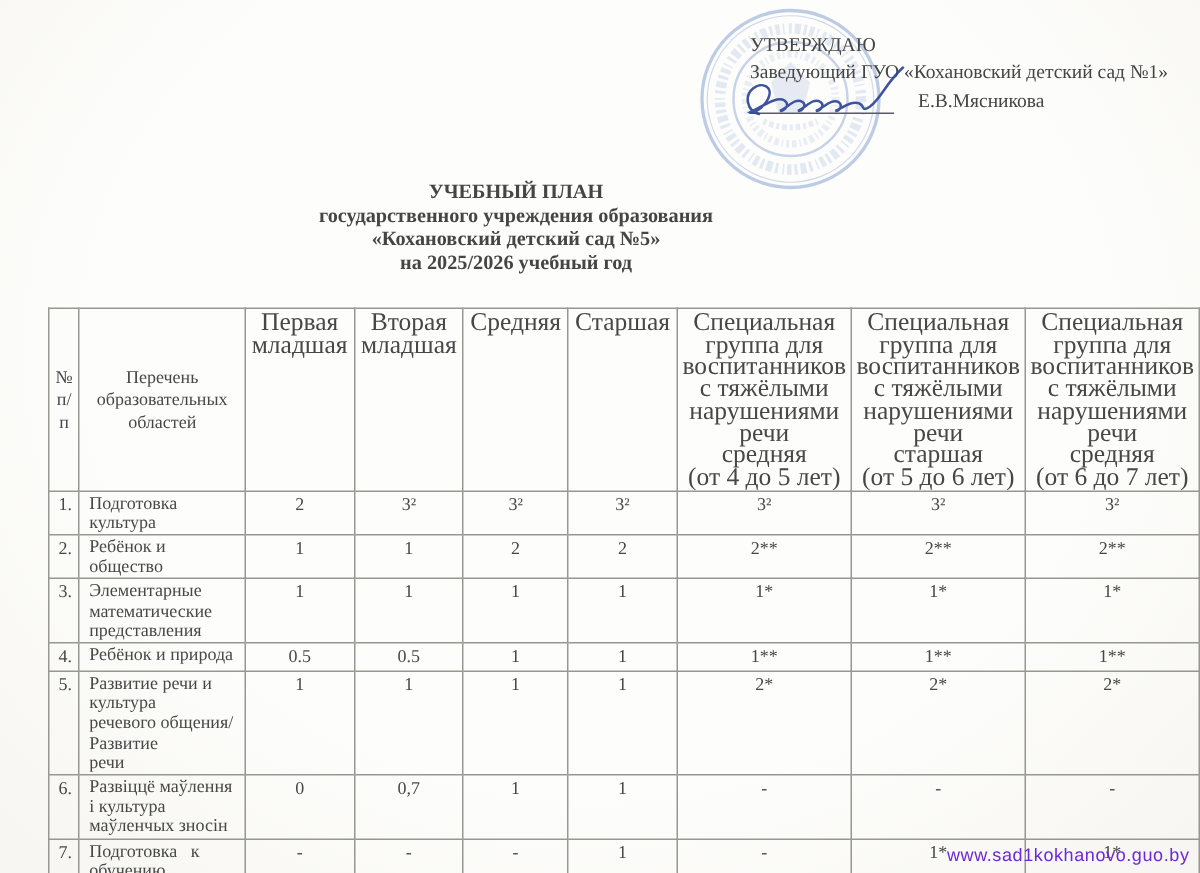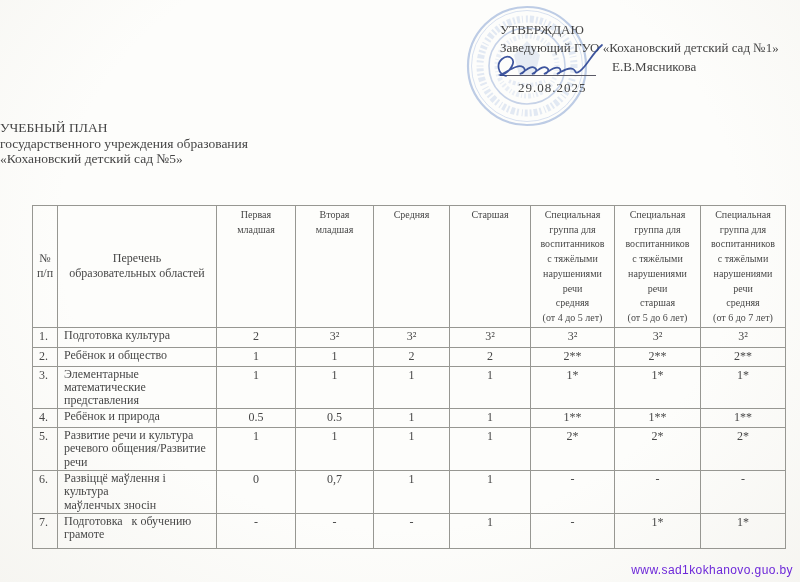--- a/index.html
+++ b/index.html
@@ -14,29 +14,29 @@
     pointer-events:none;z-index:0;}
   
   .stamp{position:absolute;left:464px;top:3px;width:126px;height:126px;z-index:1;opacity:.8;}
   .approval{position:absolute;left:472px;top:21px;font-size:13px;line-height:18px;z-index:2;white-space:nowrap;padding-left:28px;}
   .sig-row{position:relative;height:21px;margin-top:1px;}
   .sig-line{display:inline-block;width:96px;height:15px;border-bottom:1.2px solid #5a5a66;vertical-align:bottom;}
   .sig-name{margin-left:16px;}
   .sig-svg{position:absolute;left:-8px;top:-16px;z-index:3;}
   .approval-date{margin-left:18px;letter-spacing:1px;}
   
-  .title-block{position:absolute;left:0;top:120px;width:688px;
-    font-size:13.5px;line-height:15.6px;z-index:2;}
+  .title-block{position:absolute;left:0;top:120px;width:688px;text-align:center;
+    font-size:13.5px;line-height:15.6px;z-index:2;font-weight:bold;}
   
   table{position:absolute;left:32px;top:205px;border-collapse:collapse;table-layout:fixed;
     font-size:12px;z-index:2;color:#474747;}
   td,th{border:1px solid #979792;font-weight:normal;vertical-align:top;padding:1px 3px;overflow:hidden;}
   thead tr{height:120px;}
   th.numcol,th.namecol{vertical-align:middle;text-align:center;white-space:pre-line;line-height:15px;}
-  th.group{text-align:center;white-space:pre-line;font-size:10px;line-height:14.7px;padding-top:2px;margin-top:27px;}
+  th.group{text-align:center;white-space:pre-line;font-size:17px;line-height:14.7px;padding-top:2px;margin-top:27px;}
   td.num{text-align:left;padding-left:6px;}
   td.name{white-space:pre-wrap;line-height:13.2px;padding-left:6px;}
   td.val{text-align:center;}
   tbody tr:nth-child(1){height:20px;}
   tbody tr:nth-child(2){height:19px;}
   tbody tr:nth-child(3){height:37px;}
   tbody tr:nth-child(4){height:19px;}
   tbody tr:nth-child(5){height:43px;}
   tbody tr:nth-child(6){height:30px;}
   tbody tr:nth-child(7){height:35px;}
@@ -66,27 +66,27 @@
     <svg class="sig-svg" width="120" height="44" viewBox="0 0 120 44">
       <path d="M14,34 C6,32 4,22 10,17 C16,12 24,16 20,24 C17,30 10,34 8,33
                C18,28 26,22 31,25 C35,28 31,32 28,32
                C34,29 38,23 43,26 C46,28 43,32 40,32
                C46,29 50,23 55,26 C58,28 55,32 52,32
                C58,29 62,24 67,26 C70,28 68,32 65,32
                C71,29 76,25 81,27 C85,29 82,33 88,29 C96,23 98,14 110,3" fill="none" stroke="#2e4796" stroke-width="1.7" stroke-linecap="round" opacity="0.92"></path>
     </svg>
     <span class="sig-line"></span><span class="sig-name">Е.В.Мясникова</span>
   </div>
-  <div class="approval-date">29.08.2025</div>
 </div>
 
 <div class="title-block">
   <div>УЧЕБНЫЙ ПЛАН</div>
   <div>государственного учреждения  образования</div>
   <div>«Кохановский детский сад №5»</div>
+  <div>на 2025/2026 учебный год</div>
 </div>
 
 <table>
   <colgroup>
     <col style="width:25px">
       <col style="width:159px">
       <col style="width:79px">
       <col style="width:78px">
     <col style="width:76px">
       <col style="width:81px">

